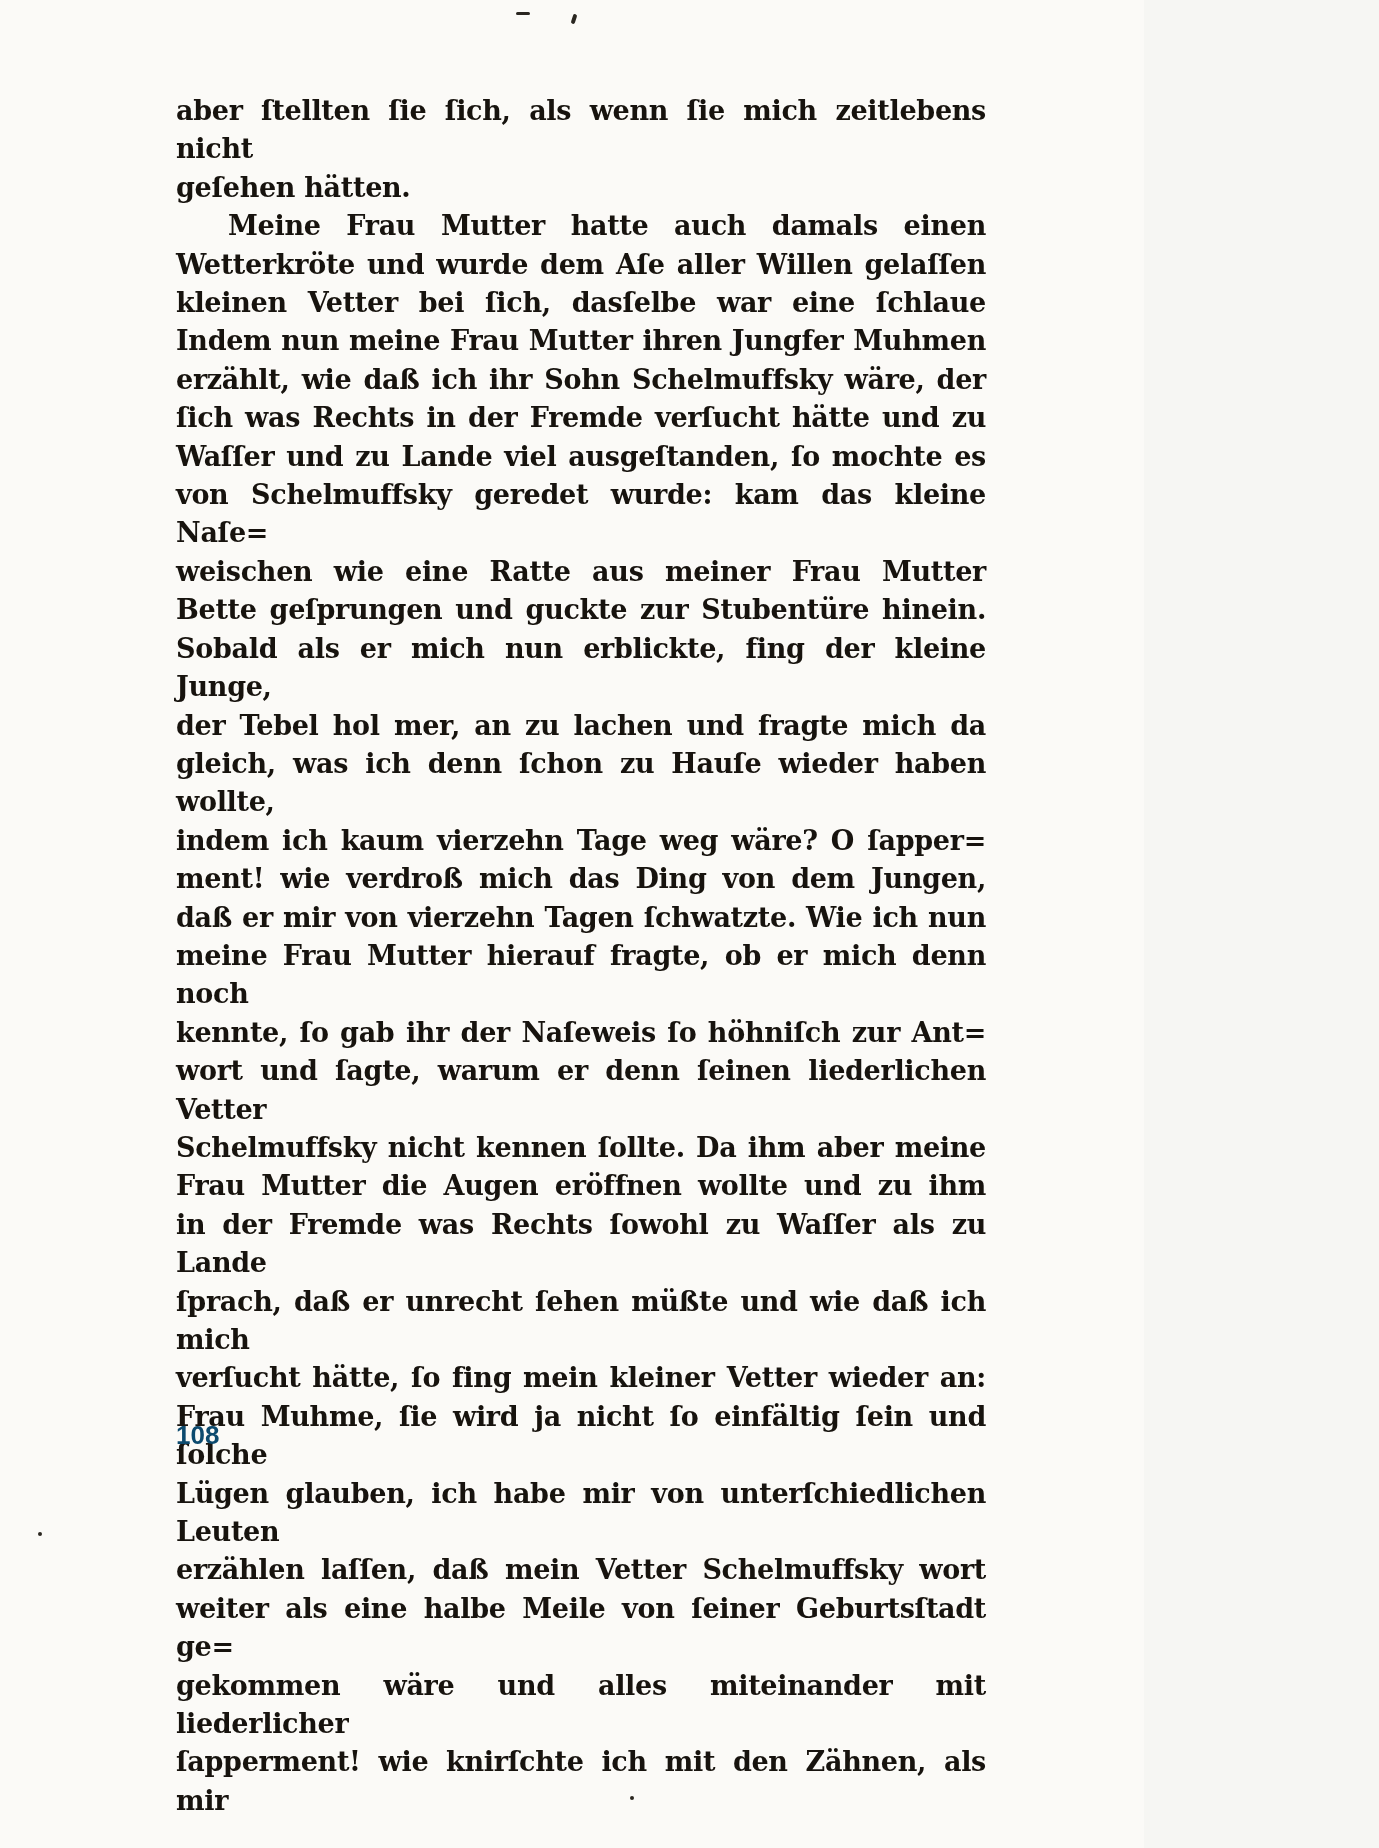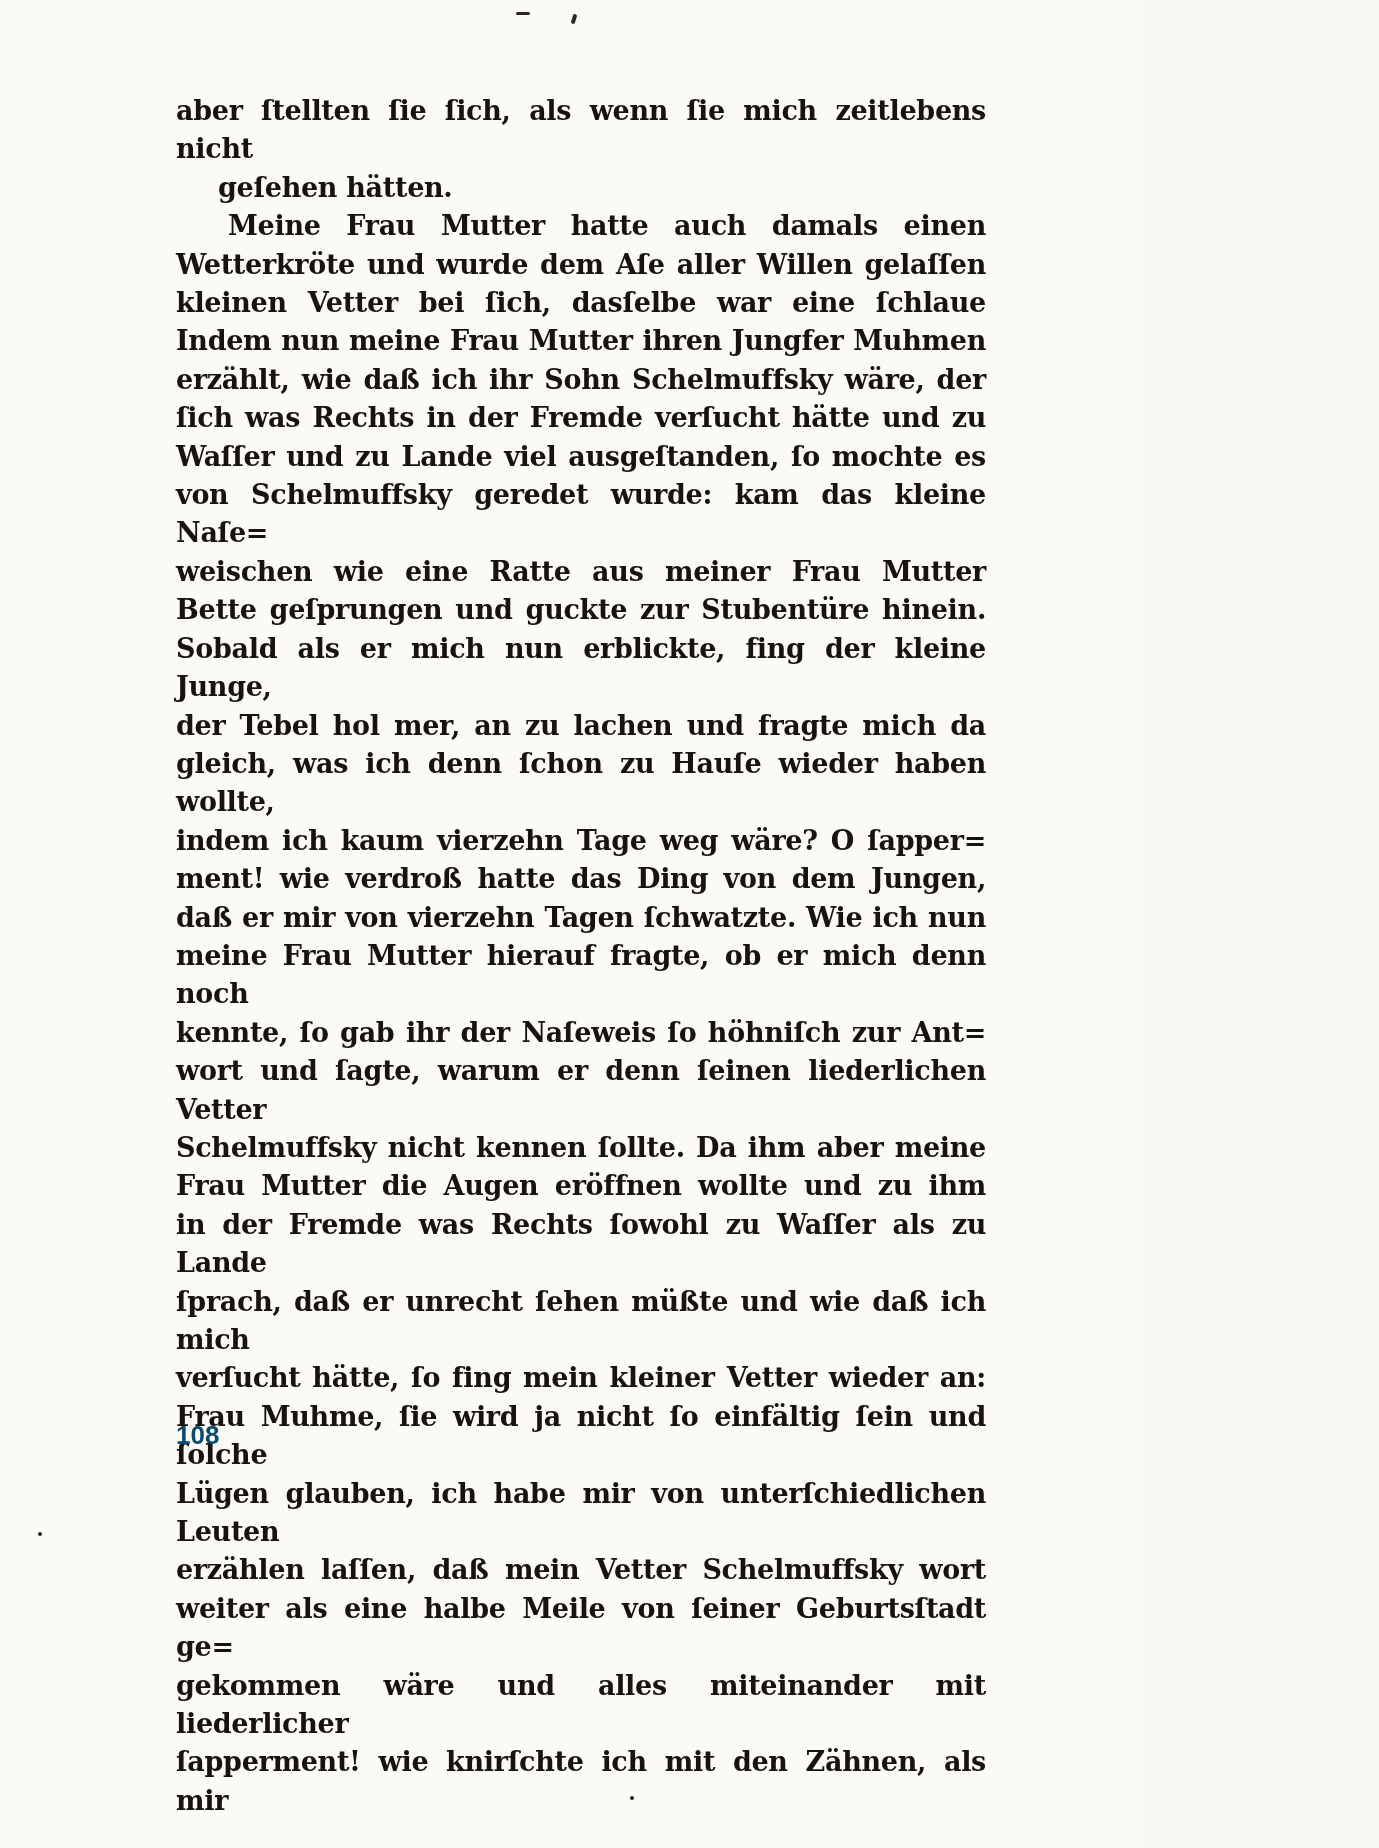--- a/index.html
+++ b/index.html
@@ -27,21 +27,20 @@
     font-size:27px;
     line-height:38.4px;
     letter-spacing:-0.3px;
     text-align:justify;
     text-align-last:justify;
     white-space:normal;
   }
   .line.noj{
     text-align:center;
     text-align-last:left;
-    margin-left:42px;
   }
   .line.indent{
     text-indent:52px;
   }
   .page-number{
     position:absolute;
     left:176px;top:1420px;
     font-family:Liberation Sans, sans-serif;
     font-weight:bold;
     font-size:26px;
@@ -75,21 +74,21 @@
     <div class="line">erzählt, wie daß ich ihr Sohn Schelmuffsky wäre, der</div>
     <div class="line">ſich was Rechts in der Fremde verſucht hätte und zu</div>
     <div class="line">Waſſer und zu Lande viel ausgeſtanden, ſo mochte es</div>
     <div class="line">von Schelmuffsky geredet wurde: kam das kleine Naſe=</div>
     <div class="line">weischen wie eine Ratte aus meiner Frau Mutter</div>
     <div class="line">Bette geſprungen und guckte zur Stubentüre hinein.</div>
     <div class="line">Sobald als er mich nun erblickte, fing der kleine Junge,</div>
     <div class="line">der Tebel hol mer, an zu lachen und fragte mich da</div>
     <div class="line">gleich, was ich denn ſchon zu Hauſe wieder haben wollte,</div>
     <div class="line">indem ich kaum vierzehn Tage weg wäre? O ſapper=</div>
-    <div class="line">ment! wie verdroß hatte das Ding von dem Jungen,</div>
+    <div class="line">ment! wie verdroß mich das Ding von dem Jungen,</div>
     <div class="line">daß er mir von vierzehn Tagen ſchwatzte. Wie ich nun</div>
     <div class="line">meine Frau Mutter hierauf fragte, ob er mich denn noch</div>
     <div class="line">kennte, ſo gab ihr der Naſeweis ſo höhniſch zur Ant=</div>
     <div class="line">wort und ſagte, warum er denn ſeinen liederlichen Vetter</div>
     <div class="line">Schelmuffsky nicht kennen ſollte. Da ihm aber meine</div>
     <div class="line">Frau Mutter die Augen eröffnen wollte und zu ihm</div>
     <div class="line">in der Fremde was Rechts ſowohl zu Waſſer als zu Lande</div>
     <div class="line">ſprach, daß er unrecht ſehen müßte und wie daß ich mich</div>
     <div class="line">verſucht hätte, ſo fing mein kleiner Vetter wieder an:</div>
     <div class="line">Frau Muhme, ſie wird ja nicht ſo einfältig ſein und ſolche</div>

